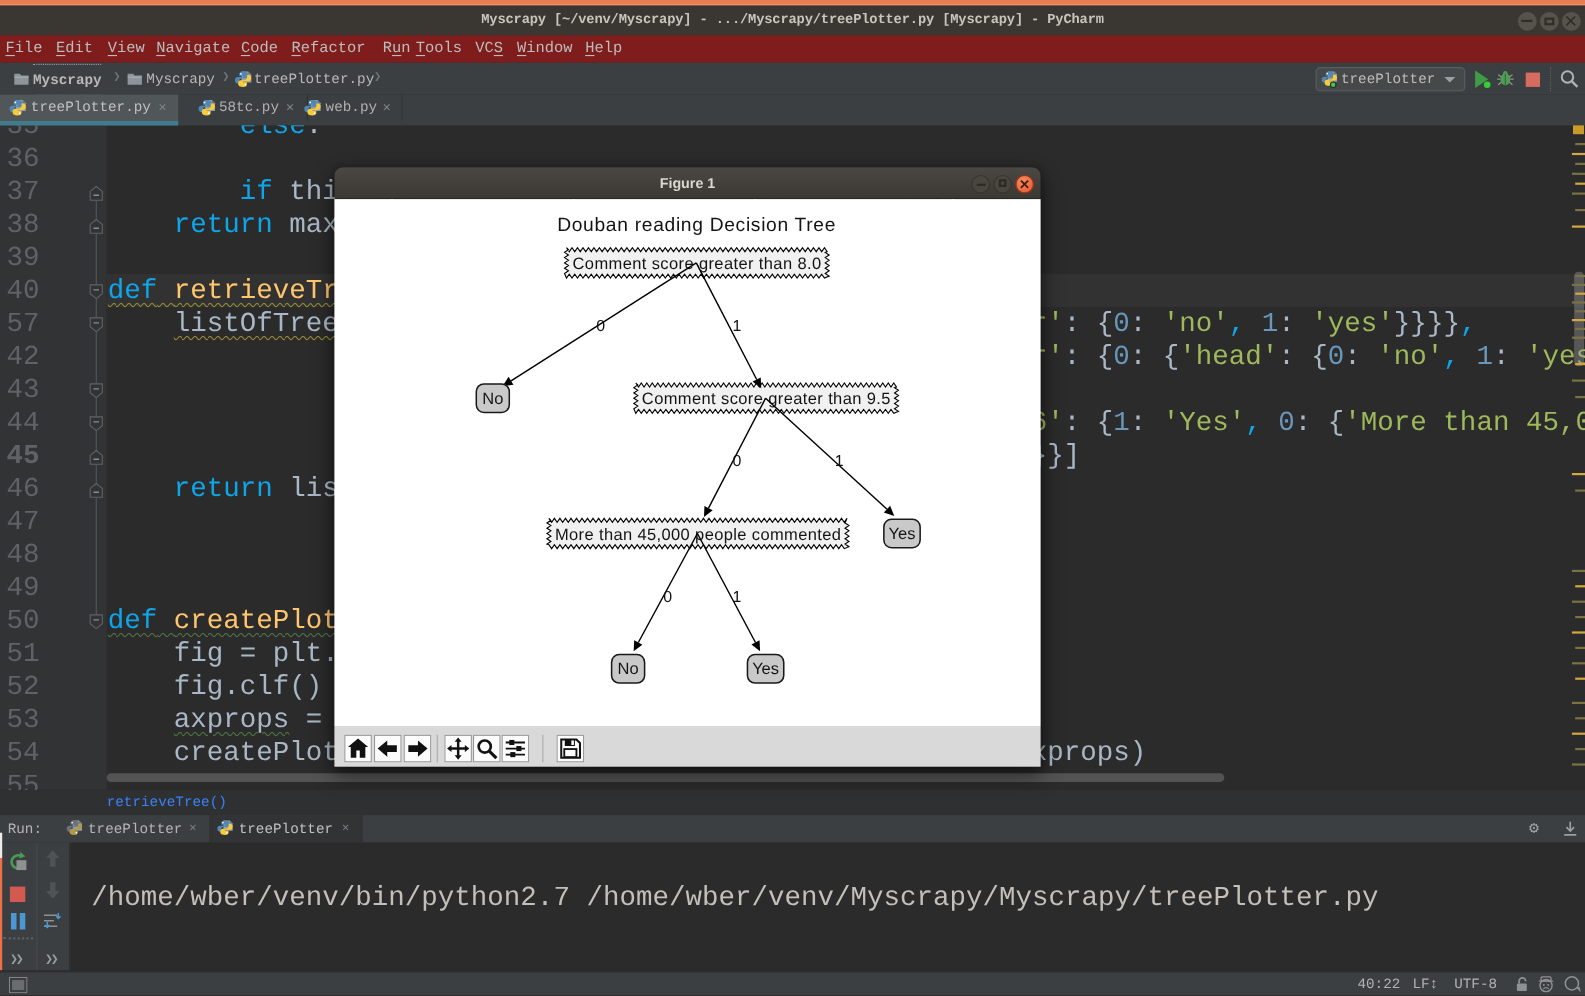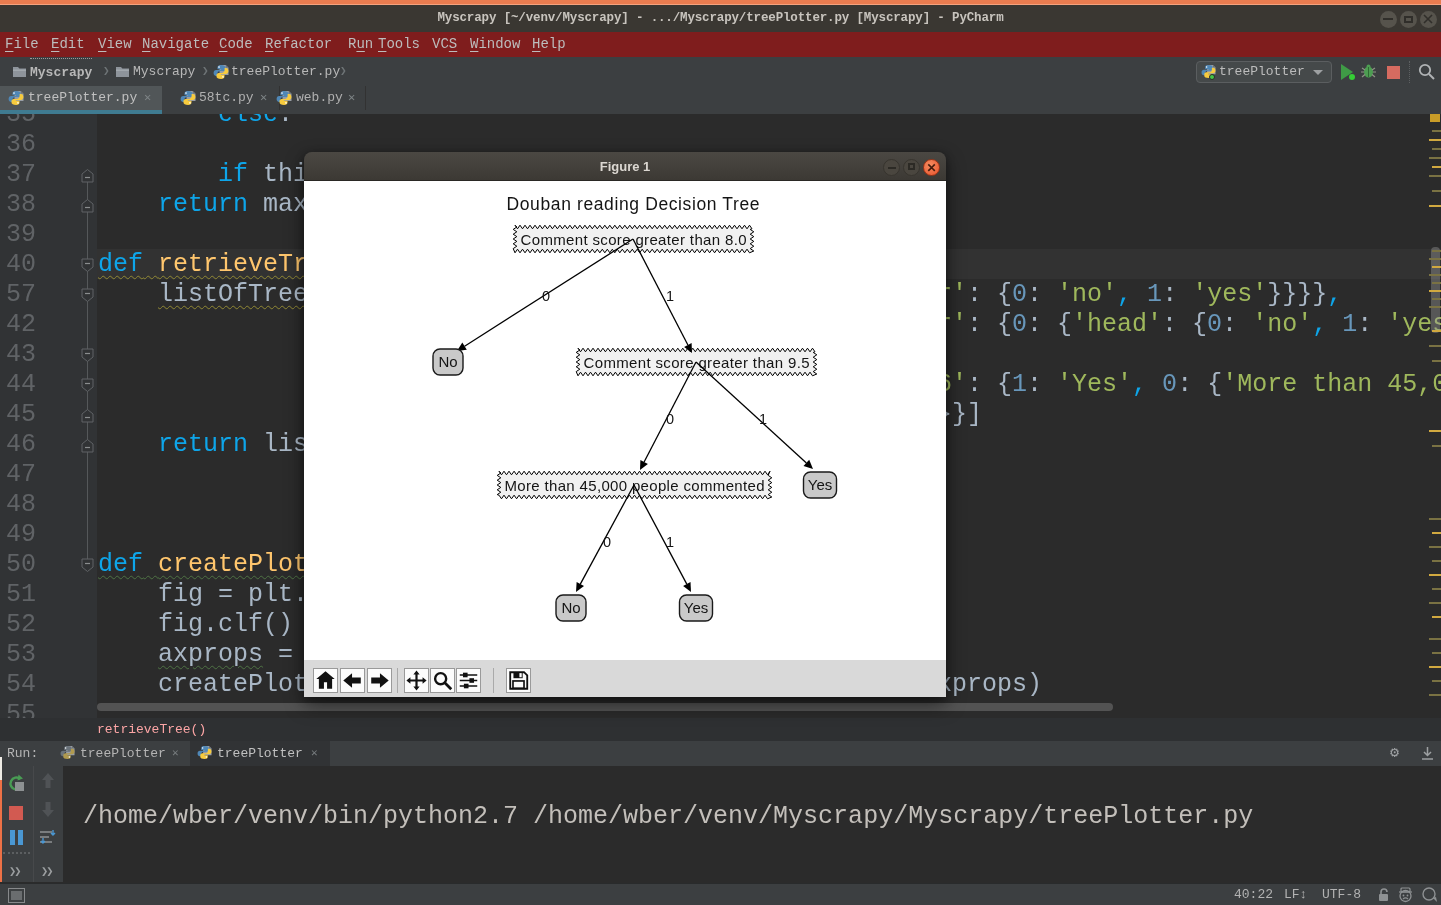--- a/index.html
+++ b/index.html
@@ -31,21 +31,21 @@
 .s{color:#9fb85c;}
 .wavy-y{text-decoration:underline;text-decoration-style:wavy;text-decoration-color:#908834;text-decoration-thickness:1px;text-underline-offset:4px;}
 .wavy-g{text-decoration:underline;text-decoration-style:wavy;text-decoration-color:#4e7143;text-decoration-thickness:1px;text-underline-offset:4px;}
 #curline{left:97px;top:249px;width:1344px;height:30px;background:#323232;}
 #foldline{left:88px;top:170px;width:1px;height:400px;background:#5b5e60;}
 #hscroll{left:97px;top:703px;width:1016px;height:8px;background:rgba(150,150,150,.38);border-radius:4px;}
 #vscroll{left:1431px;top:247px;width:9px;height:86px;background:rgba(155,155,155,.40);border-radius:4px;}
 #stripetop{left:1430px;top:113px;width:10px;height:9px;background:#c99c28;}
 .stripe{position:absolute;left:1429px;width:12px;height:2px;}
 
-#cmdband{left:0;top:718px;width:1441px;height:23px;background:#2e3032;color:#fca5a5;font-size:13px;line-height:23px;}
+#cmdband{left:0;top:718px;width:1441px;height:23px;background:#2e3032;color:#3b82f6;font-size:13px;line-height:23px;}
 #runhdr{left:0;top:741px;width:1441px;height:25px;background:#3c3f41;color:#b4b4b4;font-size:13px;line-height:25px;}
 #runtab2{position:absolute;left:190px;top:0;width:140px;height:25px;background:#313335;}
 #console{left:64px;top:766px;width:1377px;height:116px;background:#2b2b2b;}
 #conicons{left:0;top:766px;width:64px;height:116px;background:#3c3f41;border-right:1px solid #2b2b2b;}
 #statusbar{left:0;top:883px;width:1441px;height:22px;background:#3c3f41;border-top:1px solid #292b2c;color:#b2b2b2;font-size:13px;line-height:21px;}
 
 #figwin{left:304px;top:152px;width:642px;height:545px;box-shadow:0 8px 20px rgba(0,0,0,.45),0 2px 8px rgba(0,0,0,.35);border-radius:8px 8px 0 0;}
 #figtitle{left:304px;top:152px;width:642px;height:29px;background:linear-gradient(#4b4843,#3c3934);border-radius:8px 8px 0 0;border-bottom:1px solid #2a2824;color:#dbd7d1;font-weight:bold;font-size:13px;text-align:center;line-height:29px;font-family:"Liberation Sans",sans-serif;}
 .wbtn{position:absolute;top:159px;width:17px;height:17px;border-radius:50%;}
 #figclient{left:304px;top:181px;width:642px;height:479px;background:#ffffff;}
@@ -77,21 +77,21 @@
 <div class="ln" style="top:100px;">35</div>
 <div class="ln" style="top:130px;">36</div>
 <div class="ln" style="top:160px;">37</div>
 <div class="ln" style="top:190px;">38</div>
 <div class="ln" style="top:220px;">39</div>
 <div class="ln" style="top:250px;">40</div>
 <div class="ln" style="top:280px;">57</div>
 <div class="ln" style="top:310px;">42</div>
 <div class="ln" style="top:340px;">43</div>
 <div class="ln" style="top:370px;">44</div>
-<div class="ln" style="top:400px;">45</div>
+<div class="ln" style="top:400px;font-weight:bold;">45</div>
 <div class="ln" style="top:430px;">46</div>
 <div class="ln" style="top:460px;">47</div>
 <div class="ln" style="top:490px;">48</div>
 <div class="ln" style="top:520px;">49</div>
 <div class="ln" style="top:550px;">50</div>
 <div class="ln" style="top:580px;">51</div>
 <div class="ln" style="top:610px;">52</div>
 <div class="ln" style="top:640px;">53</div>
 <div class="ln" style="top:670px;">54</div>
 <div class="ln" style="top:700px;">55</div>

